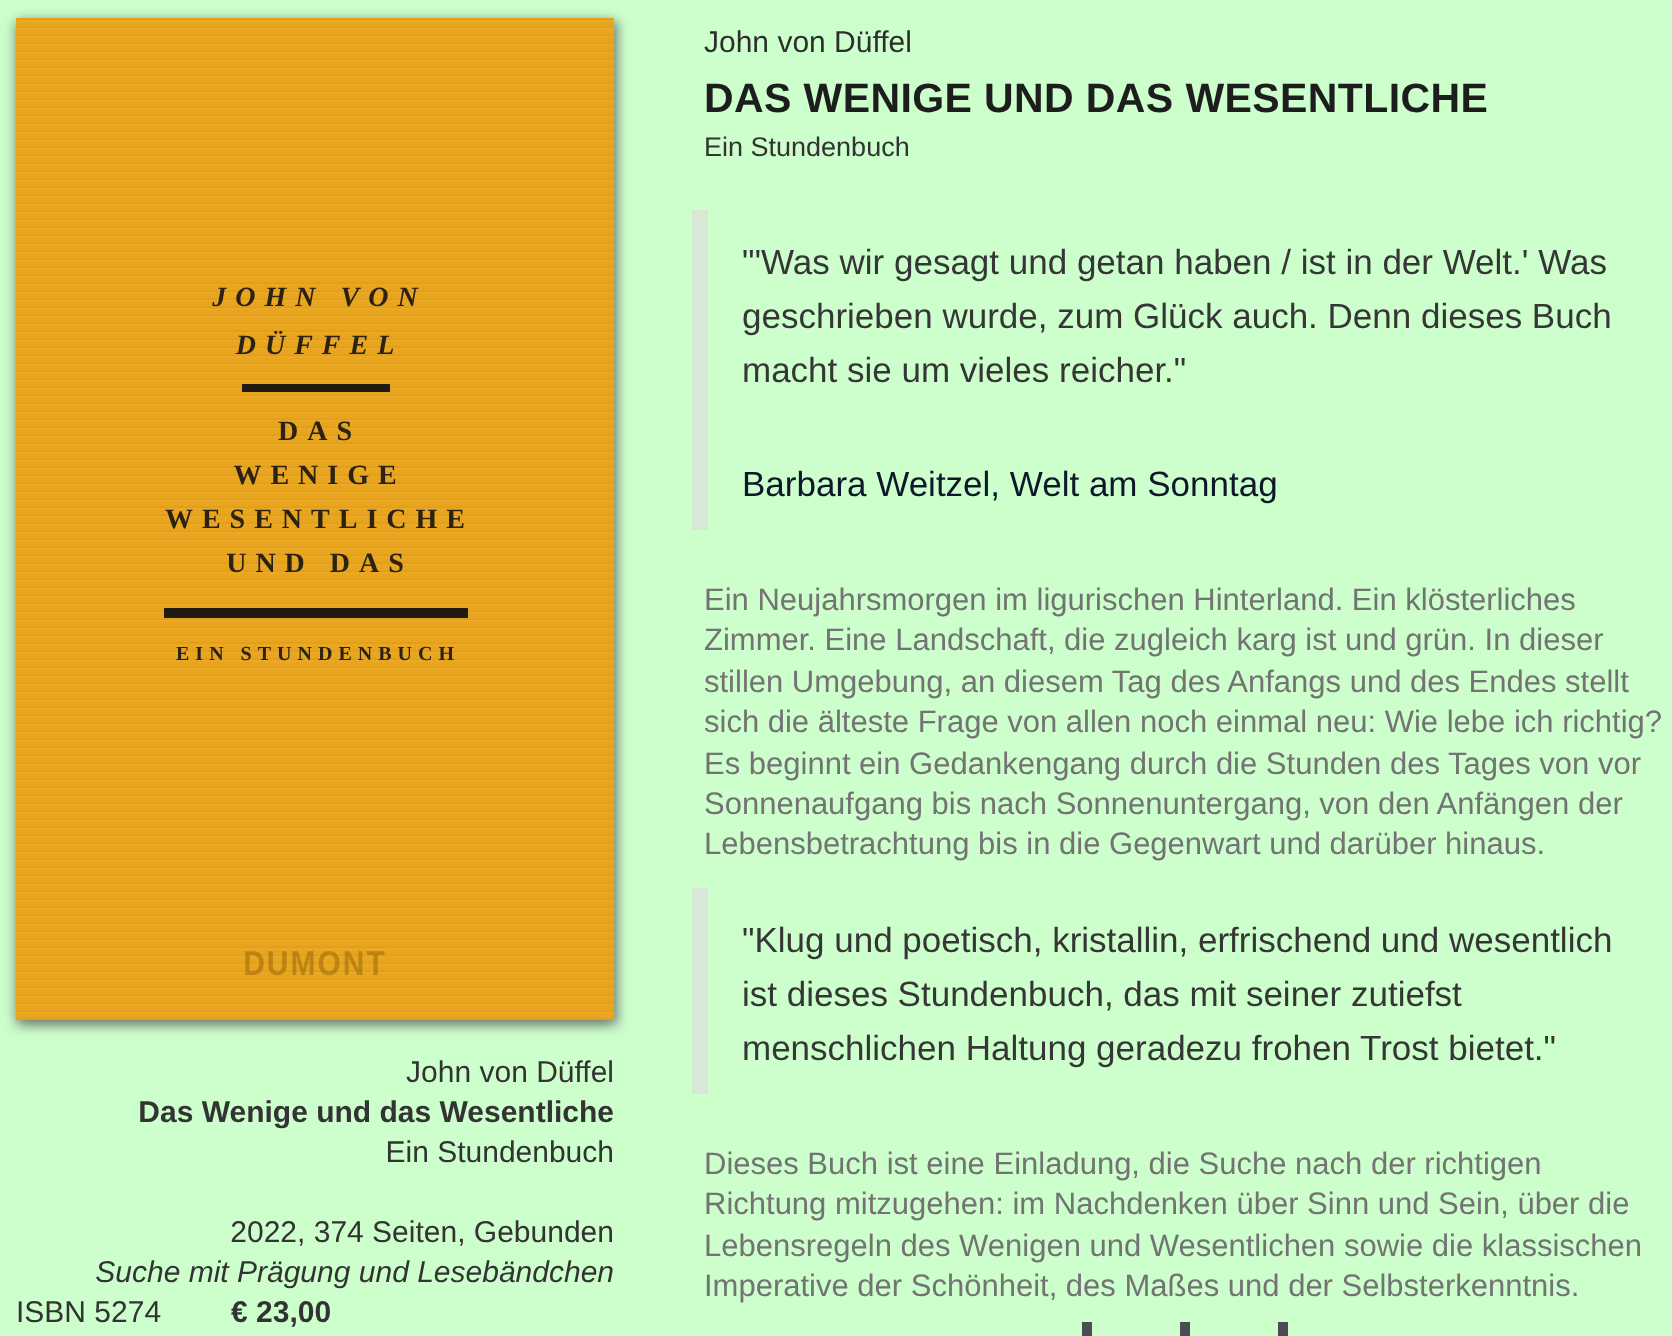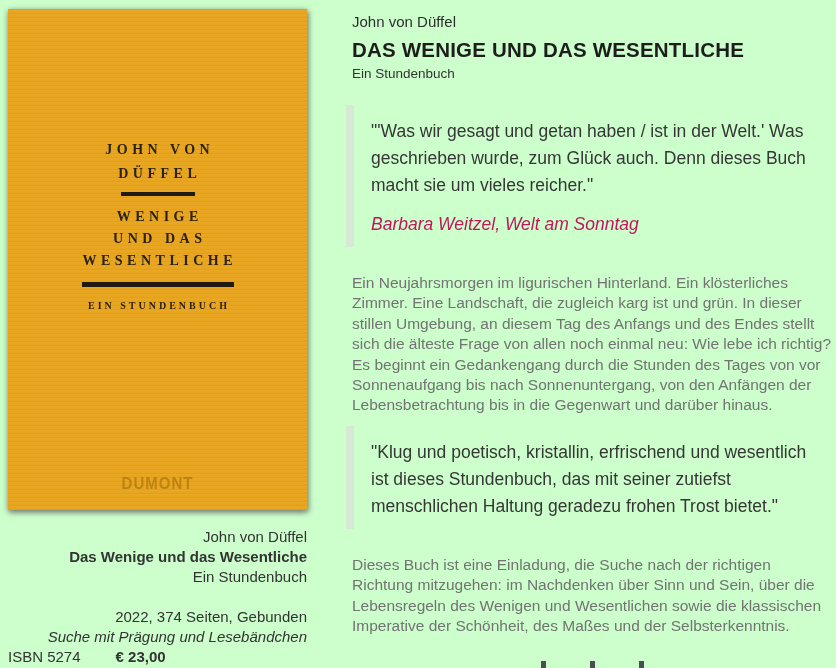--- a/index.html
+++ b/index.html
@@ -14,21 +14,21 @@
   .cover{
     position:relative;width:299px;height:501px;
     background:
       repeating-linear-gradient(180deg, rgba(120,70,0,0.06) 0 1px, rgba(255,255,255,0.04) 1px 2px, rgba(0,0,0,0) 2px 4px),
       #e8a51d;
     box-shadow:0 2px 6px rgba(90,90,90,0.65), 2px 2px 5px rgba(90,90,90,0.45);
     text-align:center;
     font-family:"Liberation Serif", serif;
     color:#2b2213;
   }
-  .cover-author{padding-top:129px;font-size:14px;font-weight:700;line-height:23.5px;letter-spacing:4.5px;text-indent:4.5px;}
+  .cover-author{padding-top:129px;font-size:14px;font-weight:700;line-height:23.5px;letter-spacing:4.5px;text-indent:4.5px;font-style:italic;}
   .rule{background:#201a10;margin:0 auto;}
   .rule-1{width:74px;height:4px;margin-top:7px;}
   .rule-2{width:152px;height:5px;margin-top:10px;}
   .cover-title{margin-top:10px;font-size:14px;font-weight:700;line-height:22px;letter-spacing:4.5px;text-indent:4.5px;}
   .cover-subtitle{margin-top:13px;font-size:10px;font-weight:700;letter-spacing:3px;text-indent:3px;}
   .cover-publisher{
     position:absolute;bottom:19px;left:0;right:0;text-align:center;
     font-family:"Liberation Sans", sans-serif;
     font-size:15px;font-weight:700;letter-spacing:1px;
     color:rgba(146,100,8,0.5);
@@ -44,21 +44,21 @@
   .right-col{position:absolute;left:352px;top:12px;width:480px;}
   .detail-author{font-size:15px;line-height:19px;color:#2e2e2e;}
   .detail-title{margin:7px 0 3px;font-size:20.5px;font-weight:700;color:#1d1d1d;letter-spacing:0.2px;}
   .detail-subtitle{font-size:13.5px;line-height:17px;color:#333;}
   blockquote{
     margin:23px 0 0 -6px;
     border-left:8px solid #d9e8d6;
     padding:13px 0 9px 17px;
   }
   blockquote .quote-text{margin:0;font-size:17.5px;line-height:27px;color:#363636;max-width:440px;}
-  blockquote .attribution{margin-top:12px;font-size:17.5px;line-height:27px;color:#be185d;font-style:italic;}
+  blockquote .attribution{margin-top:30px;font-size:17.5px;line-height:27px;color:#0f172a;}
   .desc{margin:25px 0 0;font-size:15.5px;line-height:20.4px;color:#737373;}
   blockquote + .desc{margin-top:26px;}
   .desc + blockquote{margin-top:10px;}
   
   .cutoff-row{position:absolute;top:661px;left:0;width:836px;height:7px;}
   .cutoff-mark{position:absolute;top:0;width:5px;height:10px;background:#4c4c55;}
   .cutoff-mark:nth-child(1){left:541px;}
   .cutoff-mark:nth-child(2){left:590px;}
   .cutoff-mark:nth-child(3){left:639px;}
 </style>
@@ -66,23 +66,24 @@
 <body>
 
 <div class="left-col">
   <div class="cover">
     <div class="cover-author">
       <div>JOHN VON</div>
       <div>DÜFFEL</div>
     </div>
     <div class="rule rule-1"></div>
     <div class="cover-title">
+      <div>DAS</div>
       <div>WENIGE</div>
+      <div>WESENTLICHE</div>
       <div>UND DAS</div>
-      <div>WESENTLICHE</div>
     </div>
     <div class="rule rule-2"></div>
     <div class="cover-subtitle">EIN STUNDENBUCH</div>
     <div class="cover-publisher">DUMONT</div>
   </div>
 
   <div class="book-info">
     <div>John von Düffel</div>
     <div class="bold">Das Wenige und das Wesentliche</div>
     <div>Ein Stundenbuch</div>

